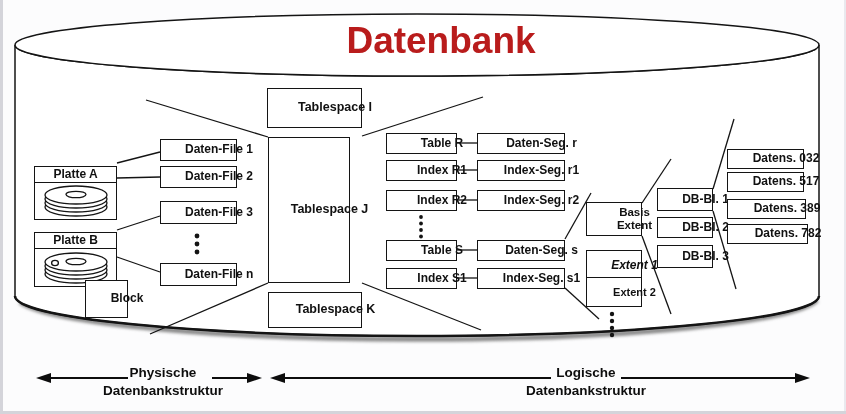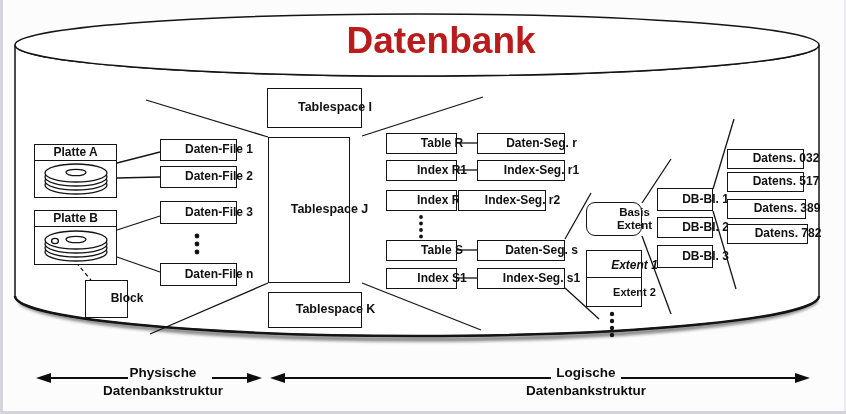--- a/index.html
+++ b/index.html
@@ -13,21 +13,21 @@
   .title{
     position:absolute;left:330px;top:20px;width:222px;text-align:center;
     font-size:37px;font-weight:bold;letter-spacing:0px;color:#b91c1c;white-space:nowrap;
   }
   .bx{
     position:absolute;box-sizing:border-box;background:#fff;
     border:1.5px solid #141414;display:flex;align-items:center;justify-content:center;
     font-size:12px;font-weight:bold;text-align:center;line-height:1.1;white-space:nowrap;padding-left:41px;
   }
   .bx.wrap{white-space:normal;}
-  .platte{flex-direction:column;justify-content:flex-start;padding:0;}
+  .platte{flex-direction:column;justify-content:flex-start;padding:0;margin-top:22px;}
   .platte .hd{
     width:100%;box-sizing:border-box;border-bottom:1.4px solid #141414;
     font-size:12px;font-weight:bold;text-align:center;padding:1px 0 1px 0;
   }
   .platte .disk{flex:1;display:flex;align-items:center;justify-content:center;width:100%;}
   .ts{font-size:12.5px;}
   .footer-label{
     position:absolute;width:220px;text-align:center;font-size:13.5px;font-weight:bold;
     line-height:18px;color:#0d0d0d;
   }
@@ -159,25 +159,25 @@
   <div class="bx ts" style="left:268px;top:292px;width:94px;height:36px;">Tablespace K</div>
 
   <div class="bx" style="left:386px;top:133px;width:71px;height:21px;">Table R</div>
   <div class="bx" style="left:386px;top:160px;width:71px;height:21px;">Index R1</div>
   <div class="bx" style="left:386px;top:190px;width:71px;height:21px;">Index R2</div>
   <div class="bx" style="left:386px;top:240px;width:71px;height:21px;">Table S</div>
   <div class="bx" style="left:386px;top:268px;width:71px;height:21px;">Index S1</div>
 
   <div class="bx" style="left:477px;top:133px;width:88px;height:21px;">Daten-Seg. r</div>
   <div class="bx" style="left:477px;top:160px;width:88px;height:21px;">Index-Seg. r1</div>
-  <div class="bx" style="left:458px;top:190px;width:88px;height:21px;">Index-Seg. r2</div>
+  <div class="bx" style="left:477px;top:190px;width:88px;height:21px;">Index-Seg. r2</div>
   <div class="bx" style="left:477px;top:240px;width:88px;height:21px;">Daten-Seg. s</div>
   <div class="bx" style="left:477px;top:268px;width:88px;height:21px;">Index-Seg. s1</div>
 
-  <div class="bx wrap" style="left:586px;top:202px;width:56px;height:34px;font-size:11.5px;border-radius:9px;">Basis Extent</div>
+  <div class="bx wrap" style="left:586px;top:202px;width:56px;height:34px;font-size:11.5px;">Basis Extent</div>
   <div class="bx" style="left:586px;top:250px;width:56px;height:32px;font-size:12px;font-style:italic;">Extent 1</div>
   <div class="bx" style="left:586px;top:277px;width:56px;height:30px;font-size:11px;">Extent 2</div>
 
   <div class="bx" style="left:657px;top:188px;width:56px;height:23px;">DB-Bl. 1</div>
   <div class="bx" style="left:657px;top:217px;width:56px;height:21px;">DB-Bl. 2</div>
   <div class="bx" style="left:657px;top:245px;width:56px;height:23px;">DB-Bl. 3</div>
 
   <div class="bx" style="left:727px;top:149px;width:77px;height:20px;">Datens. 032</div>
   <div class="bx" style="left:727px;top:172px;width:77px;height:20px;">Datens. 517</div>
   <div class="bx" style="left:727px;top:199px;width:79px;height:20px;">Datens. 389</div>

